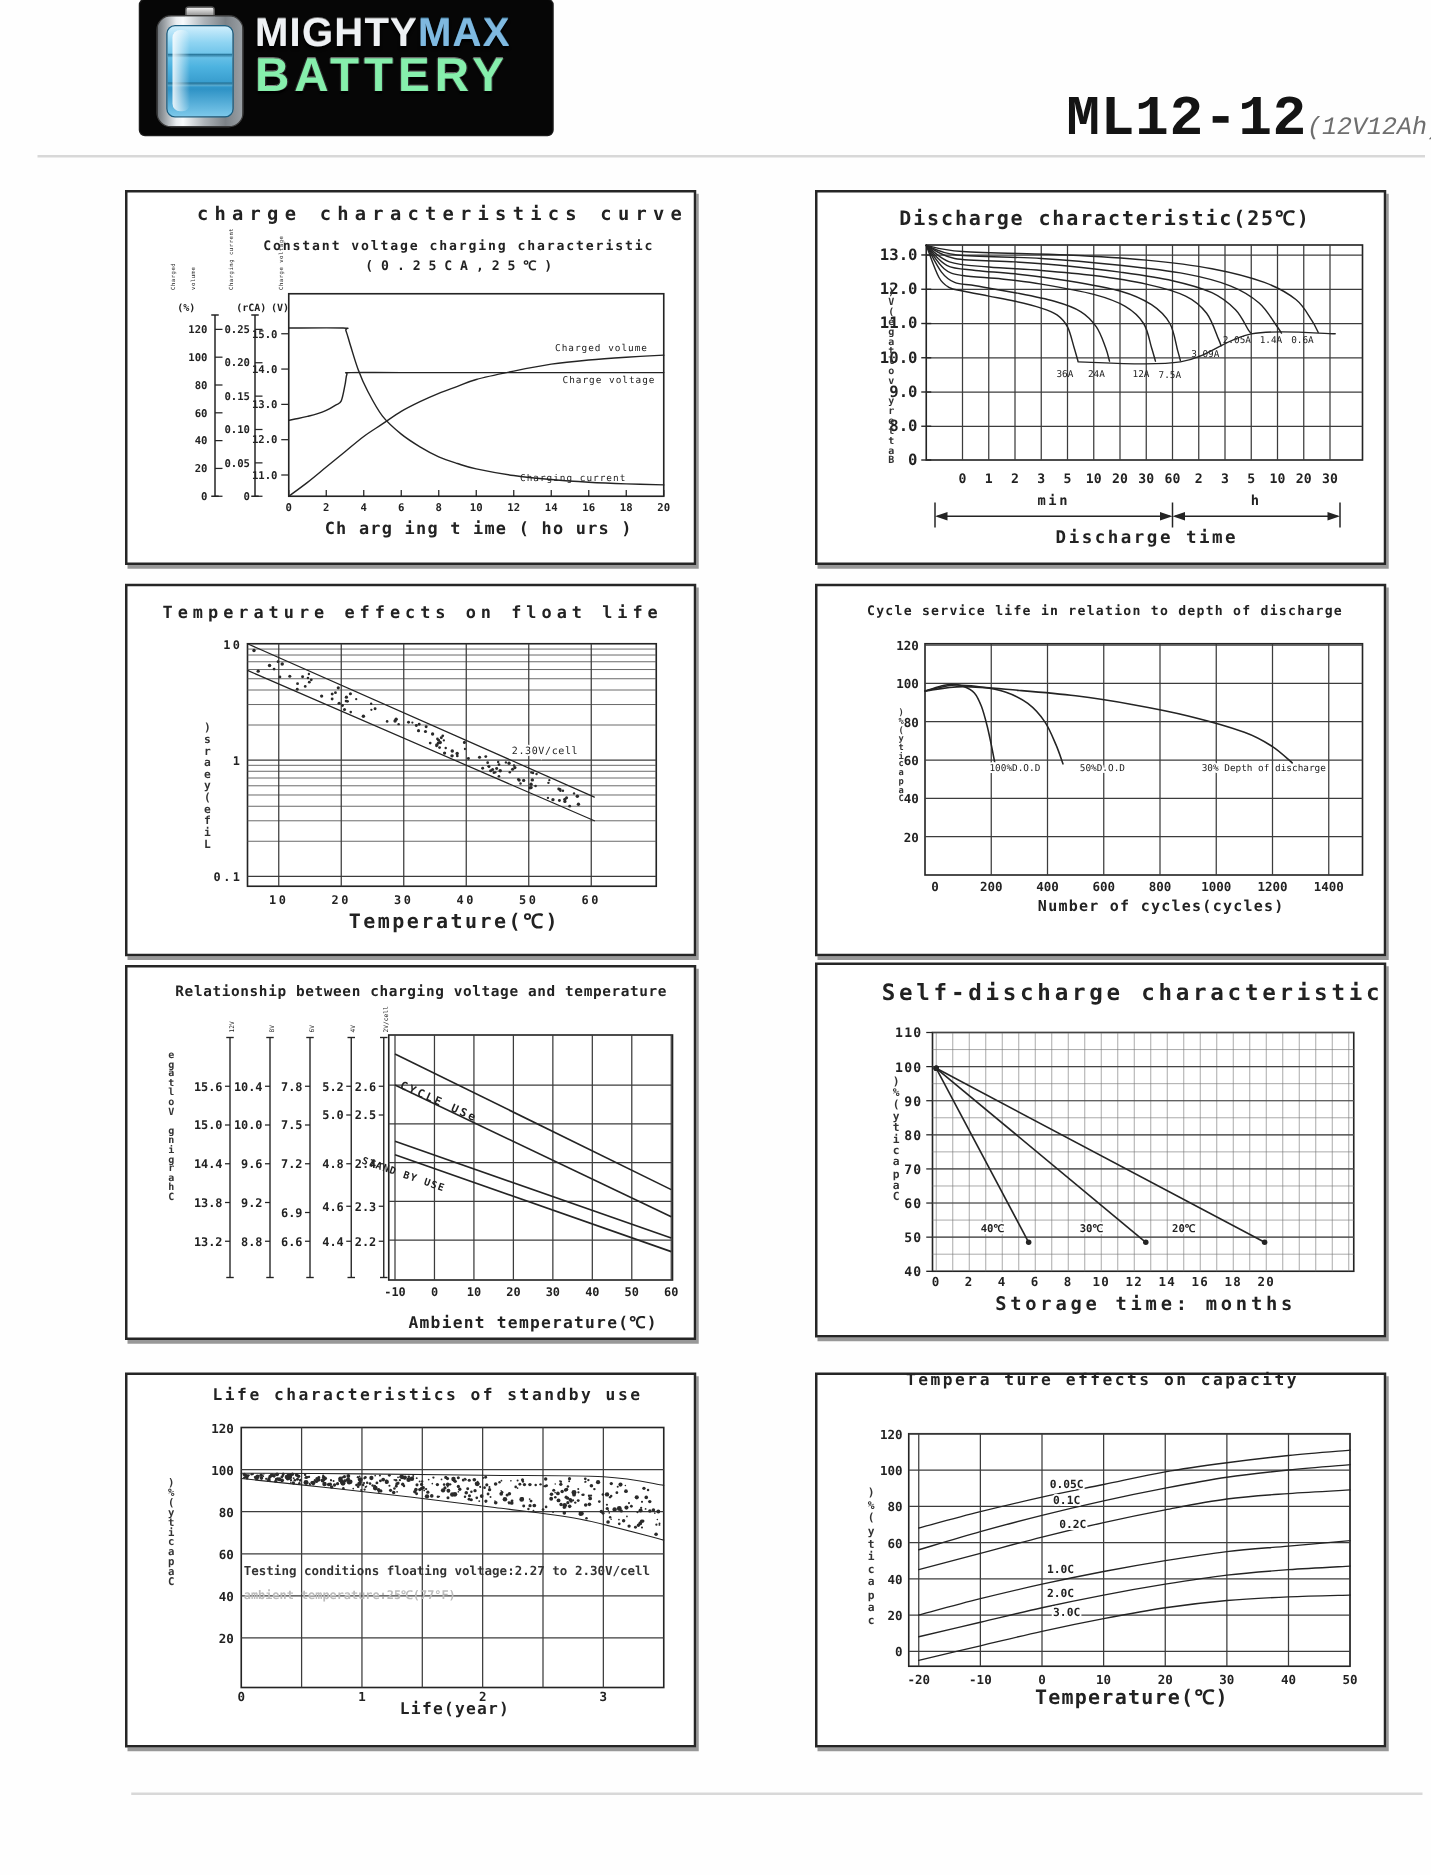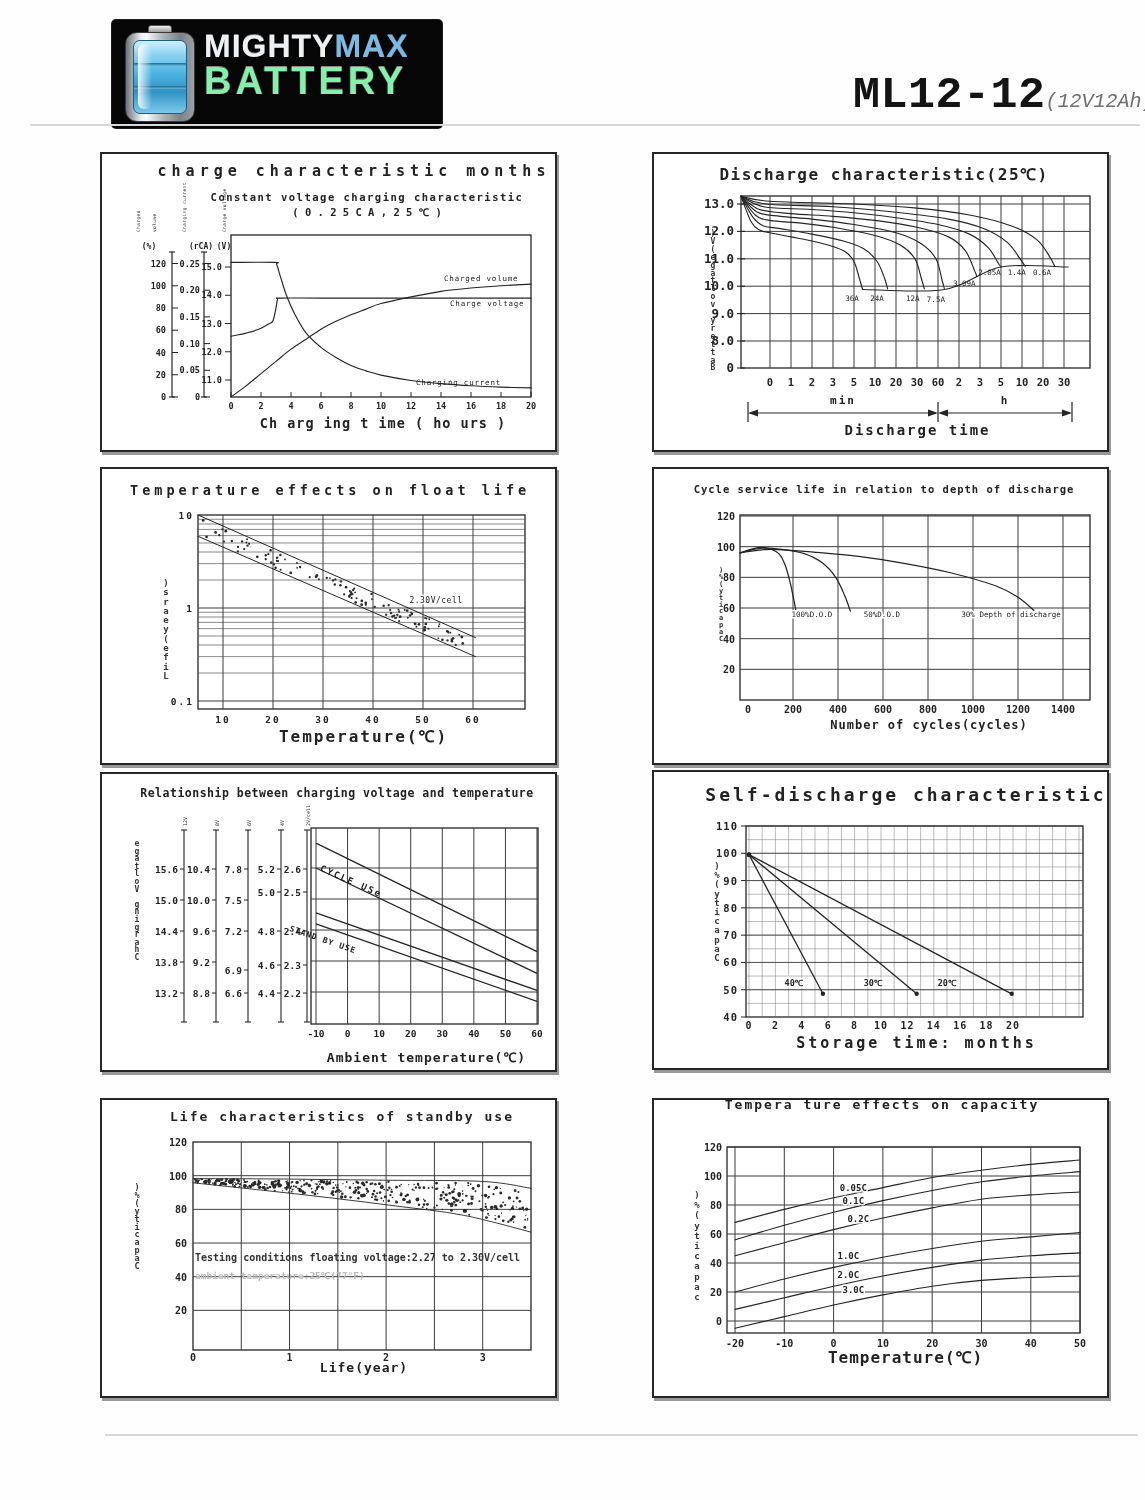--- a/index.html
+++ b/index.html
@@ -1,21 +1,21 @@
 <!DOCTYPE html>
 <html><head>
 <meta charset="utf-8">
 <style>
 *{margin:0;padding:0;box-sizing:border-box}
 html,body{width:1145px;height:1500px}
 body{background:#fdfdfd;font-family:"DejaVu Sans Mono",monospace;position:relative;overflow:hidden}
 .page{position:absolute;inset:0;background:#fefefe}
 .rule{position:absolute;height:2px;background:#d8d8d8}
 
-.logo{position:absolute;left:112px;top:20px;width:330px;height:108px;background:#060606;border-radius:4px;box-shadow:0 0 0 1px #1c1c1c}
+.logo{position:absolute;left:112px;top:0;width:330px;height:108px;background:#060606;border-radius:4px;box-shadow:0 0 0 1px #1c1c1c}
 .batt{position:absolute;left:13px;top:5px;width:70px;height:97px}
 .batt .cap{position:absolute;left:23px;top:0;width:24px;height:9px;background:linear-gradient(#f2f2f2,#8b8b8b);border-radius:3px 3px 0 0;border:1px solid #555}
 .batt .shell{position:absolute;left:0;top:7px;width:70px;height:90px;border-radius:12px;background:linear-gradient(90deg,#6e7479,#e9edf0 22%,#f7fafc 30%,#aeb4b9 55%,#7c8287 80%,#9aa0a5);border:1px solid #3a3a3a}
 .batt .core{position:absolute;left:7px;top:7px;right:7px;bottom:7px;border-radius:7px;background:linear-gradient(180deg,#cfeefc 0%,#8fd4f2 18%,#4db3e0 45%,#2f93c6 70%,#7cc8ea 100%);border:1px solid #1b5e80;overflow:hidden}
 .batt .seg{position:absolute;left:0;right:0;height:3px;background:linear-gradient(#1e6a8e,#63b7dd)}
 .batt .seg.s1{top:31%}.batt .seg.s2{top:63%}
 .batt .gloss{position:absolute;left:8%;top:4%;width:26%;height:90%;background:linear-gradient(90deg,rgba(255,255,255,.85),rgba(255,255,255,0));border-radius:6px}
 .ltxt{position:absolute;left:92px;top:10px;right:4px;font-family:"Liberation Sans",sans-serif;font-weight:bold;line-height:1}
 .l1{font-size:32px;letter-spacing:1px;color:#eef1f4;text-shadow:0 -1px 0 #777,0 2px 2px #000}
 .l1 .b{color:#7fb9e0;text-shadow:0 -1px 0 #3c6d8e,0 2px 2px #000}
@@ -132,21 +132,21 @@
         <text x="401" y="257" text-anchor="middle" font-size="8.5" font-weight="bold" fill="#222">18</text>
         <line x1="431" y1="245" x2="431" y2="240" stroke="#242424" stroke-width="1"></line>
         <text x="431" y="257" text-anchor="middle" font-size="8.5" font-weight="bold" fill="#222">20</text>
         <path d="M131 245C133.5 243.14583333333334,141 237.76875,146 233.875C151 229.98125,156 225.71666666666664,161 221.6375C166 217.55833333333334,171 213.47916666666669,176 209.4C181 205.32083333333333,186 200.87083333333334,191 197.1625C196 193.45416666666665,201 190.4875,206 187.15C211 183.8125,216 180.10416666666666,221 177.1375C226 174.17083333333332,231 171.76041666666669,236 169.35000000000002C241 166.93958333333336,246 164.71458333333334,251 162.675C256 160.63541666666669,261 158.96666666666667,266 157.1125C271 155.25833333333335,273.5 153.58958333333334,281 151.55C288.5 149.51041666666669,301 146.91458333333333,311 144.875C321 142.83541666666667,331 140.79583333333332,341 139.3125C351 137.82916666666668,361 136.90208333333337,371 135.97500000000002C381 135.04791666666668,391 134.39895833333333,401 133.75C411 133.10104166666667,426 132.359375,431 132.08125" fill="none" stroke="#242424" stroke-width="1.15" stroke-linejoin="round" stroke-linecap="round"></path>
         <path d="M131 184.21249999999998C132.25 183.97708333333333,136 183.3179166666667,138.5 182.8C141 182.28208333333333,143.5 181.71708333333333,146 181.105C148.5 180.49291666666664,151 179.92791666666665,153.5 179.1275C156 178.32708333333335,158.5 177.47958333333335,161 176.3025C163.5 175.12541666666667,166.5 173.33625,168.5 172.065C170.5 170.79375,171.75 171.35875000000001,173 168.675C174.25 165.99125,175.25 159.49374999999998,176 155.96249999999998C176.75 152.43124999999998,176.75 149.13541666666669,177.5 147.4875C178.25 145.83958333333334,173.25 146.31041666666667,180.5 146.075C187.75 145.8395833333333,199.25 146.075,221 146.075C242.75 146.075,276 146.075,311 146.075C346 146.075,411 146.075,431 146.075" fill="none" stroke="#242424" stroke-width="1.15" stroke-linejoin="round" stroke-linecap="round"></path>
         <path d="M131 110.43199999999999C138.25 110.43199999999999,166.875 110.07599999999998,174.5 110.43199999999999C182.125 110.788,175.75 110.165,176.75 112.56800000000001C177.75 114.97100000000002,178.875 119.688,180.5 124.85C182.125 130.012,184.25 137.577,186.5 143.54C188.75 149.503,190.75 154.39799999999997,194 160.628C197.25 166.858,201.5 175.13500000000002,206 180.92000000000002C210.5 186.705,216 191.244,221 195.338C226 199.432,231 202.458,236 205.484C241 208.51000000000002,246 211.269,251 213.494C256 215.719,261 217.232,266 218.834C271 220.436,273.5 221.504,281 223.106C288.5 224.708,301 227.022,311 228.446C321 229.87,331 230.76,341 231.65C351 232.54000000000002,361 233.2075,371 233.786C381 234.3645,391 234.76500000000001,401 235.121C411 235.477,426 235.7885,431 235.922" fill="none" stroke="#242424" stroke-width="1.15" stroke-linejoin="round" stroke-linecap="round"></path>
         <text x="344" y="129" text-anchor="start" font-size="7.5" font-weight="normal" fill="#222" letter-spacing="0.8">Charged volume</text>
         <text x="350" y="154" text-anchor="start" font-size="7.5" font-weight="normal" fill="#222" letter-spacing="0.8">Charge voltage</text>
         <text x="316" y="233" text-anchor="start" font-size="7.5" font-weight="normal" fill="#222" letter-spacing="0.8">Charging current</text>
       </svg>
-    <div class="t" style="top:8px;left:52px;width:400px;font-size:15px;letter-spacing:5px">charge characteristic months</div>
+    <div class="t" style="top:8px;left:52px;width:400px;font-size:15px;letter-spacing:5px">charge characteristics curve</div>
     <div class="t" style="top:37px;left:80px;width:370px;font-size:10.5px;letter-spacing:1.5px">Constant voltage charging characteristic</div>
     <div class="t" style="top:51px;left:80px;width:370px;font-size:10.5px">( 0 . 2 5 C A , 2 5 ℃ )</div>
     <div class="t" style="top:261px;left:131px;width:300px;font-size:13.5px;letter-spacing:1px">Ch arg ing t ime ( ho urs )</div>
   </section>
 
   <section class="panel" style="left:652px;top:152px;height:300px">
     <svg class="cnv" width="457" height="300" viewBox="0 0 457 300">
         <rect x="89" y="44" width="349" height="172" fill="none" stroke="#242424" stroke-width="1.3"></rect>
         <line x1="118" y1="44" x2="118" y2="216" stroke="#3c3c3c" stroke-width="1"></line>
         <line x1="139" y1="44" x2="139" y2="216" stroke="#3c3c3c" stroke-width="1"></line>

